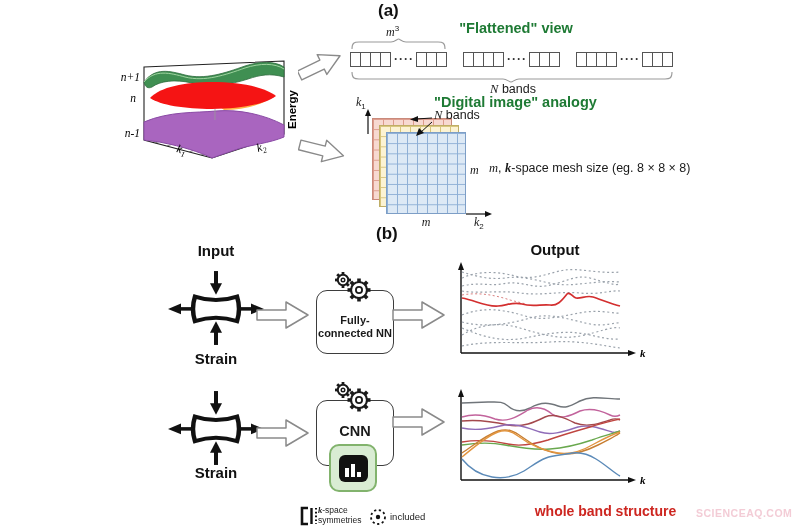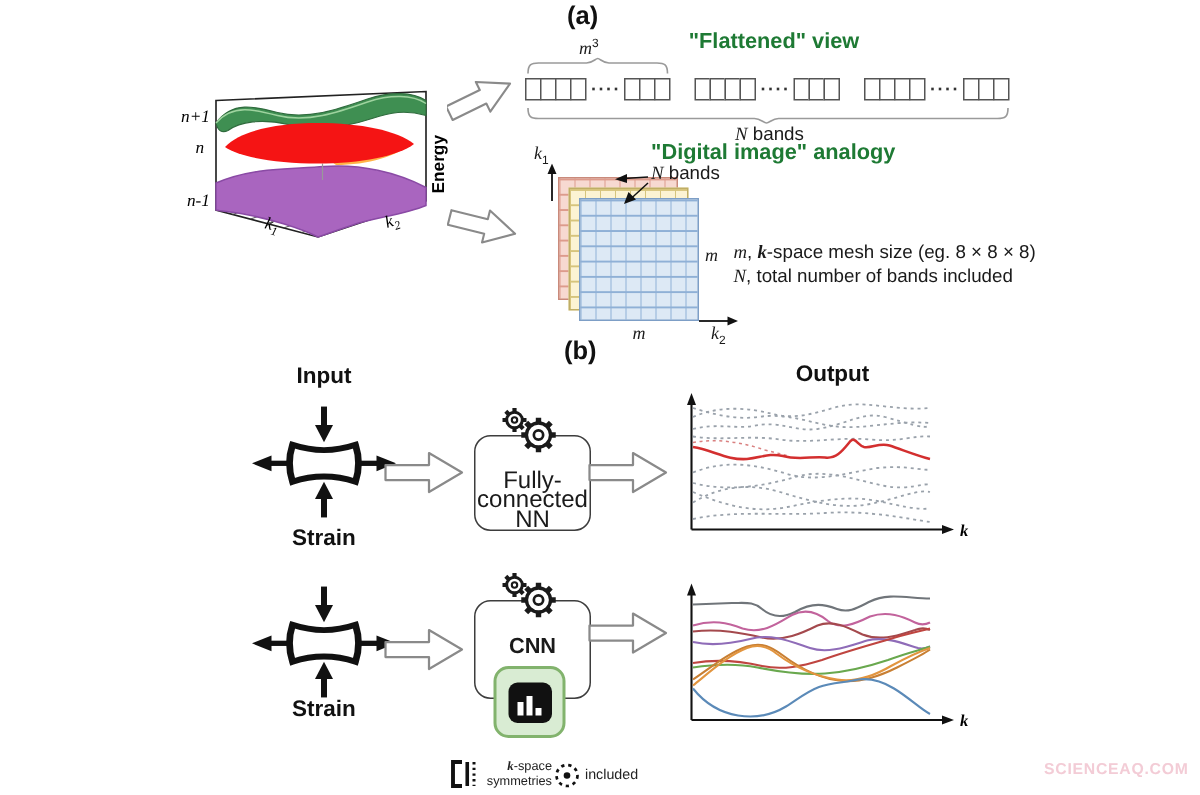--- a/index.html
+++ b/index.html
@@ -25,29 +25,29 @@
   .grid-yellow{background-color:#fcf3d3;border:1px solid #bfae66;
     background-image:linear-gradient(#d6c47c 1px,transparent 1px),linear-gradient(90deg,#d6c47c 1px,transparent 1px);
     background-size:10px 10.2px;}
   .grid-blue{background-color:#dde9f5;border:1px solid #7d9ec6;
     background-image:linear-gradient(#8fb0d6 1px,transparent 1px),linear-gradient(90deg,#8fb0d6 1px,transparent 1px);
     background-size:10px 10.2px;}
   
   .bheader{font-weight:bold;font-size:15px;color:#111;}
   .strain-label{font-weight:bold;font-size:15px;color:#111;}
   .nnbox{border:1.7px solid #3d3d3d;border-radius:11px;background:#fff;box-sizing:border-box;}
-  .nntext{font-weight:normal;font-size:16px;line-height:13px;color:#1a1a1a;text-align:center;}
+  .nntext{font-weight:bold;font-size:11px;line-height:13px;color:#1a1a1a;text-align:center;}
   .cnntext{font-weight:bold;font-size:14.5px;color:#1a1a1a;}
   .greenchip{background:#d9ecd3;border:2px solid #82b36d;border-radius:10px;box-sizing:border-box;
              display:flex;align-items:center;justify-content:center;}
   .barschip{width:29px;height:27px;background:#111;border-radius:6px;display:flex;align-items:flex-end;
             justify-content:center;gap:2px;padding-bottom:5px;box-sizing:border-box;}
   .bar{width:4px;background:#fff;}
   .caption-red{color:#cd2620;font-weight:bold;font-size:14px;white-space:nowrap;}
-  .symtext{font-size:8.5px;line-height:9.5px;color:#222;text-align:right;white-space:nowrap;}
+  .symtext{font-size:8.5px;line-height:9.5px;color:#222;text-align:left;white-space:nowrap;}
   .loctext{font-size:9.5px;color:#222;white-space:nowrap;}
   .watermark{color:#f3ccd6;font-size:10.5px;font-weight:bold;letter-spacing:.5px;}
   sub{font-size:8px;} sup{font-size:8px;}
 </style>
 </head>
 <body>
 
 <div class="canvas">
 
   <div class="abs panel-label" style="left:378px;top:1px;">(a)</div>
@@ -162,21 +162,20 @@
   <div class="abs smalllabel mathit" style="left:470px;top:163px;">m</div>
   <div class="abs smalllabel mathit center" style="left:386px;top:215px;width:80px;">m</div>
 
   <svg class="abs" style="left:466px;top:208px;" width="28" height="12" viewBox="0 0 28 12">
     <line x1="0" y1="6" x2="21" y2="6" stroke="#111" stroke-width="1.2"></line>
     <polygon points="19,3 26,6 19,9" fill="#111"></polygon>
   </svg>
   <div class="abs smalllabel" style="left:474px;top:215px;"><span class="mathit">k</span><sub>2</sub></div>
 
   <div class="abs note" style="left:489px;top:161px;"><span class="mathit">m</span><span>, </span><span class="bolditk">k</span><span>-space mesh size (eg. 8 × 8 × 8)</span></div>
-  <div class="abs note" style="left:489px;top:177px;"><span class="mathit">N</span><span>, total number of bands included</span></div>
 
   <div class="abs panel-label" style="left:376px;top:224px;">(b)</div>
   <div class="abs bheader center" style="left:166px;top:242px;width:100px;">Input</div>
   <div class="abs bheader center" style="left:495px;top:241px;width:120px;">Output</div>
 
   <svg class="abs" style="left:166px;top:264px;" width="100" height="88" viewBox="0 0 100 100" preserveAspectRatio="none">
     <path d="M29,37 Q50,45 71,37 Q75,51 71,65 Q50,57 29,65 Q25,51 29,37 Z" fill="#fff" stroke="#111" stroke-width="4.5"></path>
     <g stroke="#111" stroke-width="4">
       <line x1="50" y1="8" x2="50" y2="24"></line>
         <line x1="50" y1="92" x2="50" y2="76"></line>
@@ -327,20 +326,21 @@
       <path stroke="#c2639c" d="M12,36 C25,32 35,34 45,38 C58,42 68,35 78,29 C88,24 96,28 102,33 C110,39 120,35 130,30 C142,26 152,30 160,34 C164,36 168,35 170,34"></path>
       <path stroke="#a4494d" d="M12,40 C30,38 45,41 58,44 C72,47 85,41 95,36 C105,32 115,37 125,42 C138,47 150,42 160,39 C165,37 168,38 170,39"></path>
       <path stroke="#8f6cb8" d="M12,47 C25,50 38,48 50,45 C65,41 78,47 90,51 C102,55 115,50 128,46 C140,43 152,48 162,51 C166,52 168,51 170,50"></path>
       <path stroke="#bf4540" d="M12,61 C30,58 45,60 58,63 C72,66 85,63 98,59 C112,54 126,50 140,46 C152,42 162,40 170,38"></path>
       <path stroke="#69a84e" d="M12,64 C25,62 40,61 55,64 C70,67 85,69 100,68 C115,67 130,63 142,59 C155,54 165,52 170,50"></path>
       <path stroke="#c87f33" d="M12,72 C24,64 36,54 48,50 C58,47 64,50 72,56 C84,65 98,72 112,73 C126,74 138,69 148,64 C158,59 166,55 170,52"></path>
       <path stroke="#e2953f" d="M12,76 C22,68 35,56 48,51 C56,48 62,50 68,55 C80,64 95,70 108,72 C120,74 132,70 144,63 C155,57 164,53 170,51"></path>
       <path stroke="#5b8ab8" d="M12,78 C20,88 30,94 42,96 C54,98 64,96 74,90 C82,85 88,80 96,77 C104,74 114,74 122,72 C130,71 138,73 146,78 C156,84 164,92 170,95"></path>
     </g>
   </svg>
+  <div class="abs caption-red center" style="left:518px;top:503px;width:175px;">whole band structure</div>
 
 
   <svg class="abs" style="left:299px;top:506px;" width="19" height="20" viewBox="0 0 19 20">
     <path d="M9,2 H3 V18 H9" fill="none" stroke="#111" stroke-width="2.6"></path>
     <line x1="12.5" y1="2" x2="12.5" y2="18" stroke="#111" stroke-width="2.4"></line>
     <line x1="17" y1="2" x2="17" y2="18" stroke="#111" stroke-width="2" stroke-dasharray="1.6,2.2"></line>
   </svg>
   <div class="abs symtext" style="left:318px;top:506px;width:50px;">
     <div><span class="bolditk">k</span><span>-space</span></div>
     <div>symmetries</div>

